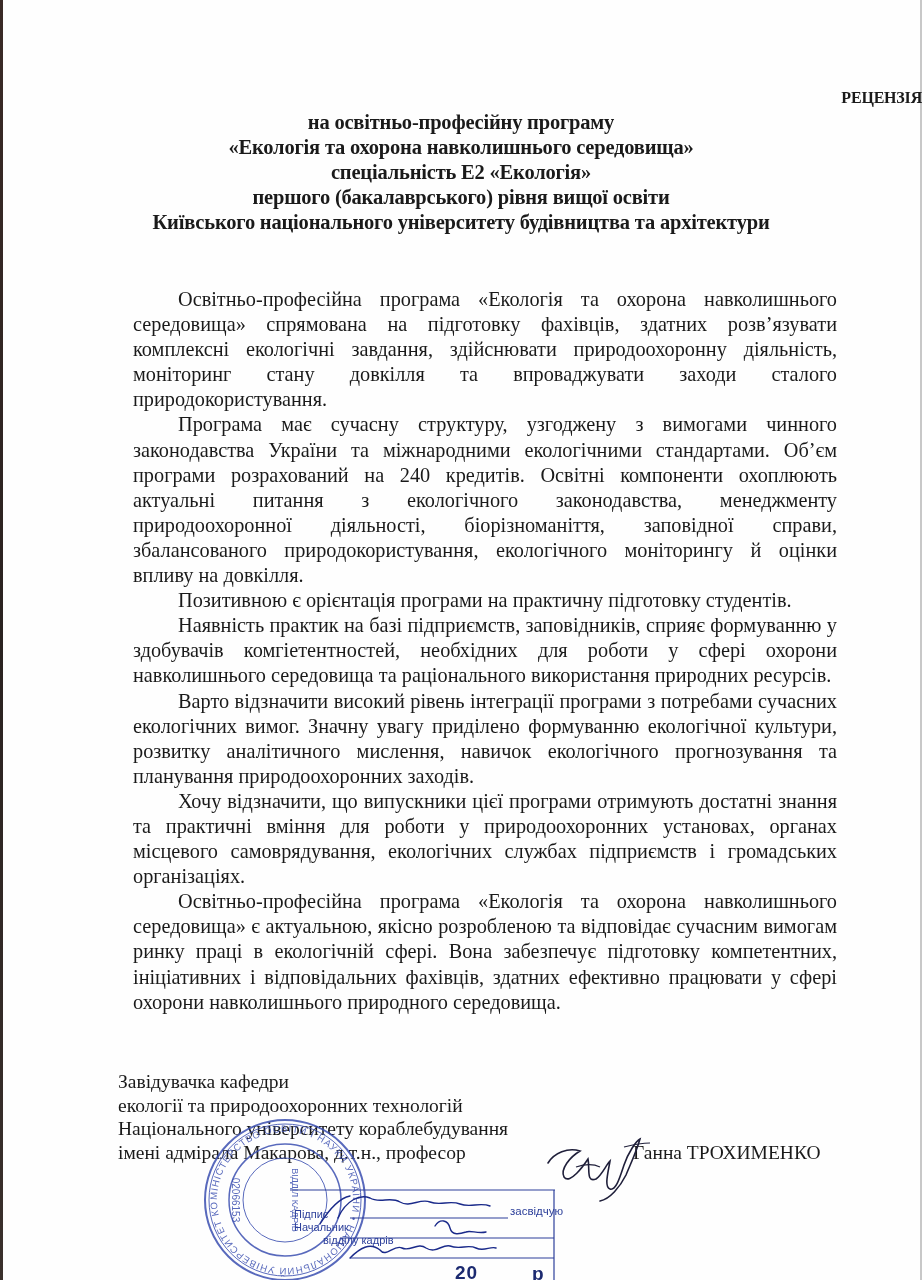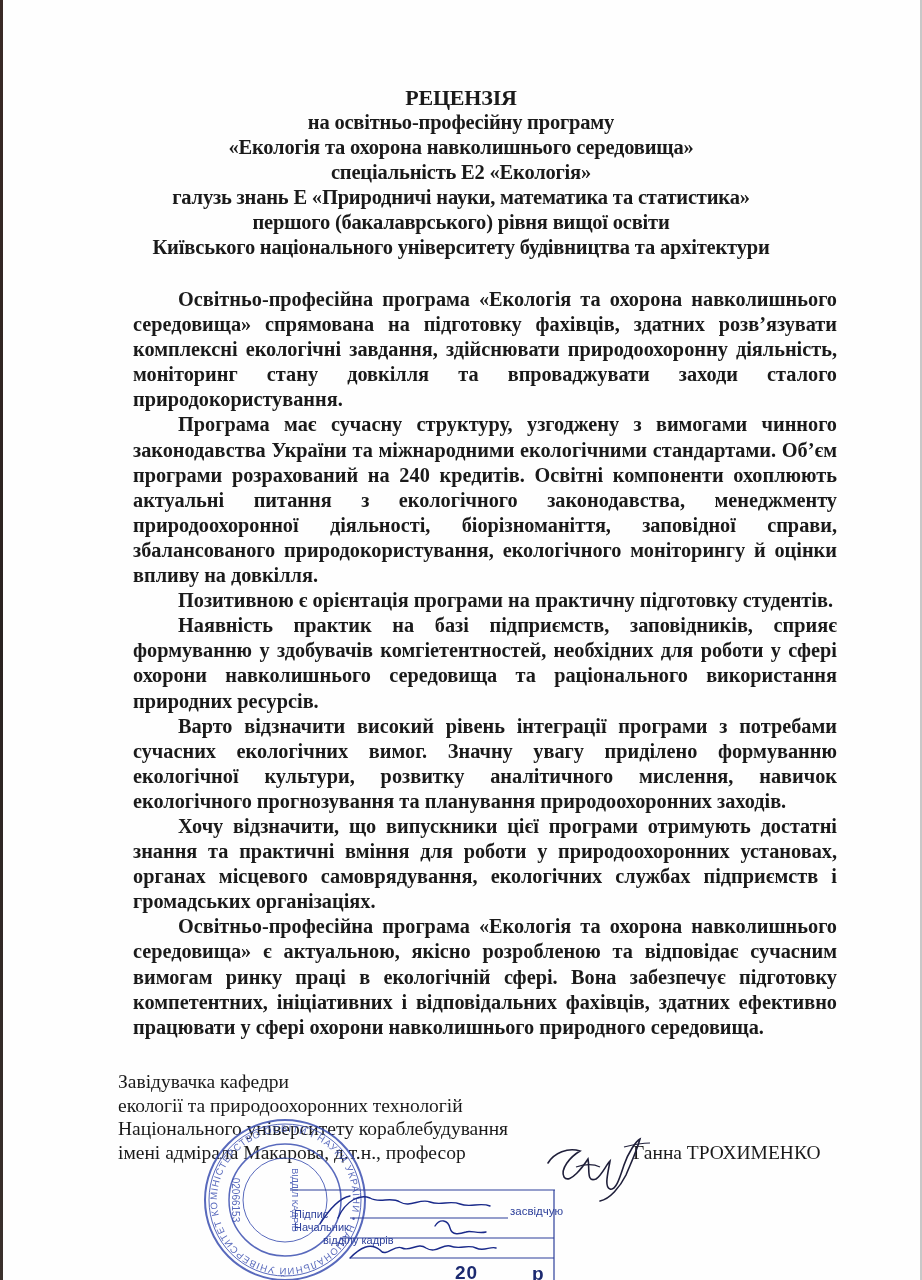--- a/index.html
+++ b/index.html
@@ -37,36 +37,36 @@
       position: absolute;
       left: 0; top: 85px;
       width: 922px;
       text-align: center;
       font-weight: bold;
       font-size: 20.5px;
       line-height: 25px;
       letter-spacing: -0.2px;
     }
     .header .title {
-      font-size: 22px;
+      font-size: 16px;
       line-height: 25px;
+      text-align: right;
     }
     .body-text {
       position: absolute;
       left: 133px;
       top: 287px;
       width: 704px;
       font-size: 20.3px;
       line-height: 25.1px;
       text-align: justify;
     }
     .body-text p {
       margin: 0;
       text-indent: 45px;
-      font-weight: bold;
     }
     .signature-block {
       position: absolute;
       left: 118px;
       top: 1070px;
       width: 720px;
       font-size: 19.5px;
       line-height: 23.5px;
     }
     .signature-block .line { display: block; white-space: nowrap; }
@@ -137,21 +137,20 @@
 
 <div class="page">
   <div class="edge-left"></div>
   <div class="edge-right"></div>
 
   <div class="header">
     <div class="title">РЕЦЕНЗІЯ</div>
     <div>на освітньо-професійну програму</div>
     <div>«Екологія та охорона навколишнього середовища»</div>
     <div>спеціальність Е2 «Екологія»</div>
-    <div>галузь знань Е «Природничі науки, математика та статистика»</div>
     <div>першого (бакалаврського) рівня вищої освіти</div>
     <div>Київського національного університету будівництва та архітектури</div>
   </div>
 
   <div class="body-text">
     <p>Освітньо-професійна програма «Екологія та охорона навколишнього середовища» спрямована на підготовку фахівців, здатних розв’язувати комплексні екологічні завдання, здійснювати природоохоронну діяльність, моніторинг стану довкілля та впроваджувати заходи сталого природокористування.</p>
     <p>Програма має сучасну структуру, узгоджену з вимогами чинного законодавства України та міжнародними екологічними стандартами. Об’єм програми розрахований на 240 кредитів. Освітні компоненти охоплюють актуальні питання з екологічного законодавства, менеджменту природоохоронної діяльності, біорізноманіття, заповідної справи, збалансованого природокористування, екологічного моніторингу й оцінки впливу на довкілля.</p>
     <p>Позитивною є орієнтація програми на практичну підготовку студентів.</p>
     <p>Наявність практик на базі підприємств, заповідників, сприяє формуванню у здобувачів комгіетентностей, необхідних для роботи у сфері охорони навколишнього середовища та раціонального використання природних ресурсів.</p>
     <p>Варто відзначити високий рівень інтеграції програми з потребами сучасних екологічних вимог. Значну увагу приділено формуванню екологічної культури, розвитку аналітичного мислення, навичок екологічного прогнозування та планування природоохоронних заходів.</p>

